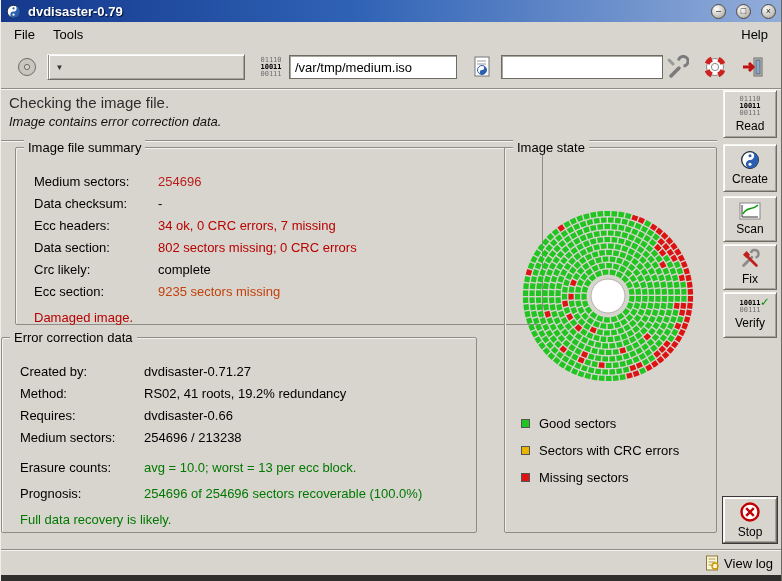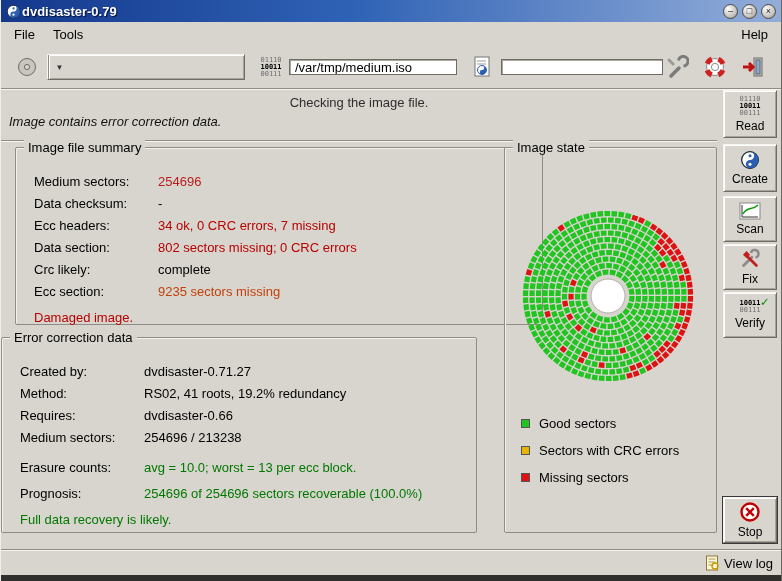--- a/index.html
+++ b/index.html
@@ -4,21 +4,21 @@
 <style>
   * { box-sizing: border-box; margin: 0; padding: 0; }
   html,body { width: 782px; height: 581px; }
   body { font-family: "Liberation Sans", sans-serif; background: #d8d5ce; overflow: hidden; }
   .window { position: relative; width: 782px; height: 581px; background: #d8d5ce;
             border-left: 1px solid #efede8; border-right: 1px solid #6b6962; overflow: hidden; }
 
   
   .titlebar { position: absolute; top: 0; left: 0; right: 0; height: 22px;
               background: linear-gradient(to right, #14388c, #2f62b5 45%, #93add9);
-              display: flex; align-items: center; padding: 0 5px; gap: 1px; }
+              display: flex; align-items: center; padding: 0 5px; gap: 7px; }
   .title-text { color: #fff; font-weight: bold; font-size: 13px; flex: 1;
                 text-shadow: 1px 1px 1px #001038; white-space: nowrap; }
   .tb-btn { width: 15px; height: 15px; border-radius: 50%; margin-left: 3px;
             background: radial-gradient(circle at 35% 30%, #fefefe, #c2bfb8 65%, #8d8a83);
             border: 1px solid #4e4b46; color: #222; font-size: 9px; line-height: 13px;
             text-align: center; cursor: pointer; flex: 0 0 auto; }
   .app-icon { width: 15px; height: 15px; flex: 0 0 auto; }
 
   
   .menubar { position: absolute; top: 22px; left: 0; right: 0; height: 24px;
@@ -31,38 +31,38 @@
              display: flex; align-items: center; padding: 0 12px; }
   .icon-btn { width: 28px; height: 28px; display: flex; align-items: center; justify-content: center;
               cursor: pointer; flex: 0 0 auto; }
   .combo { margin-left: 6px; width: 200px; height: 26px; display: flex; align-items: center;
            background: #d8d5ce; border: 1px solid; border-color: #f7f5f0 #6f6c65 #6f6c65 #f7f5f0;
            box-shadow: inset 1px 1px 0 #fff, inset -1px -1px 0 #a5a29a; cursor: pointer; }
   .combo-value { flex: 1; font-size: 13px; padding: 0 6px; white-space: nowrap; overflow: hidden; }
   .combo-arrow { width: 22px; height: 100%; display: flex; align-items: center; justify-content: center;
                  font-size: 8px; color: #333; border-left: 1px solid #8f8c85;
                  box-shadow: inset 1px 0 0 #fff; }
-  .entry { height: 16px; background: #fff; border: 1px solid #6f6c65;
+  .entry { height: 24px; background: #fff; border: 1px solid #6f6c65;
            box-shadow: inset 1px 1px 0 #a9a69e; font-size: 13px; padding: 0 5px;
            font-family: "Liberation Sans", sans-serif; color: #000; }
   .entry.image { width: 168px; margin-left: 4px; }
   .entry.ecc { width: 162px; margin-left: 4px; }
   .tb-gap12 { margin-left: 12px; }
   .tb-right { margin-left: auto; display: flex; align-items: center; gap: 10px; padding-right: 2px; }
 
   .bin-icon { font-family: "DejaVu Sans Mono", monospace; font-size: 7px; line-height: 7px; text-align: center; }
   .bin-icon .l1 { color: #6e6e6e; } .bin-icon .l2 { color: #000; font-weight: bold; } .bin-icon .l3 { color: #6e6e6e; }
 
   
   .groove { position: absolute; left: 0; right: 0; height: 2px;
             border-top: 1px solid #8f8c85; border-bottom: 1px solid #f6f4ef; }
 
   
   .statusarea { position: absolute; top: 92px; left: 8px; width: 700px; }
-  .heading { font-size: 13px; color: #2e2e2e; line-height: 21px; text-align: center; }
+  .heading { font-size: 15px; color: #2e2e2e; line-height: 21px; }
   .subheading { font-size: 13px; font-style: italic; color: #111; line-height: 17px; }
 
   
   .frame { position: absolute; border: 1px solid #8f8c85; border-radius: 2px;
            box-shadow: inset 1px 1px 0 #f3f1ec; }
   .frame > .frame-title { position: absolute; top: -8px; left: 8px; background: #d8d5ce;
            padding: 0 4px; font-size: 13px; color: #000; line-height: 15px; }
   .frame-body { position: absolute; inset: 0; padding: 22px 10px 6px 10px; margin-left: 8px; }
   .frow { display: flex; align-items: center; height: 22px; font-size: 13px; }
   .frow .lbl { width: 124px; flex: 0 0 auto; color: #000; }

